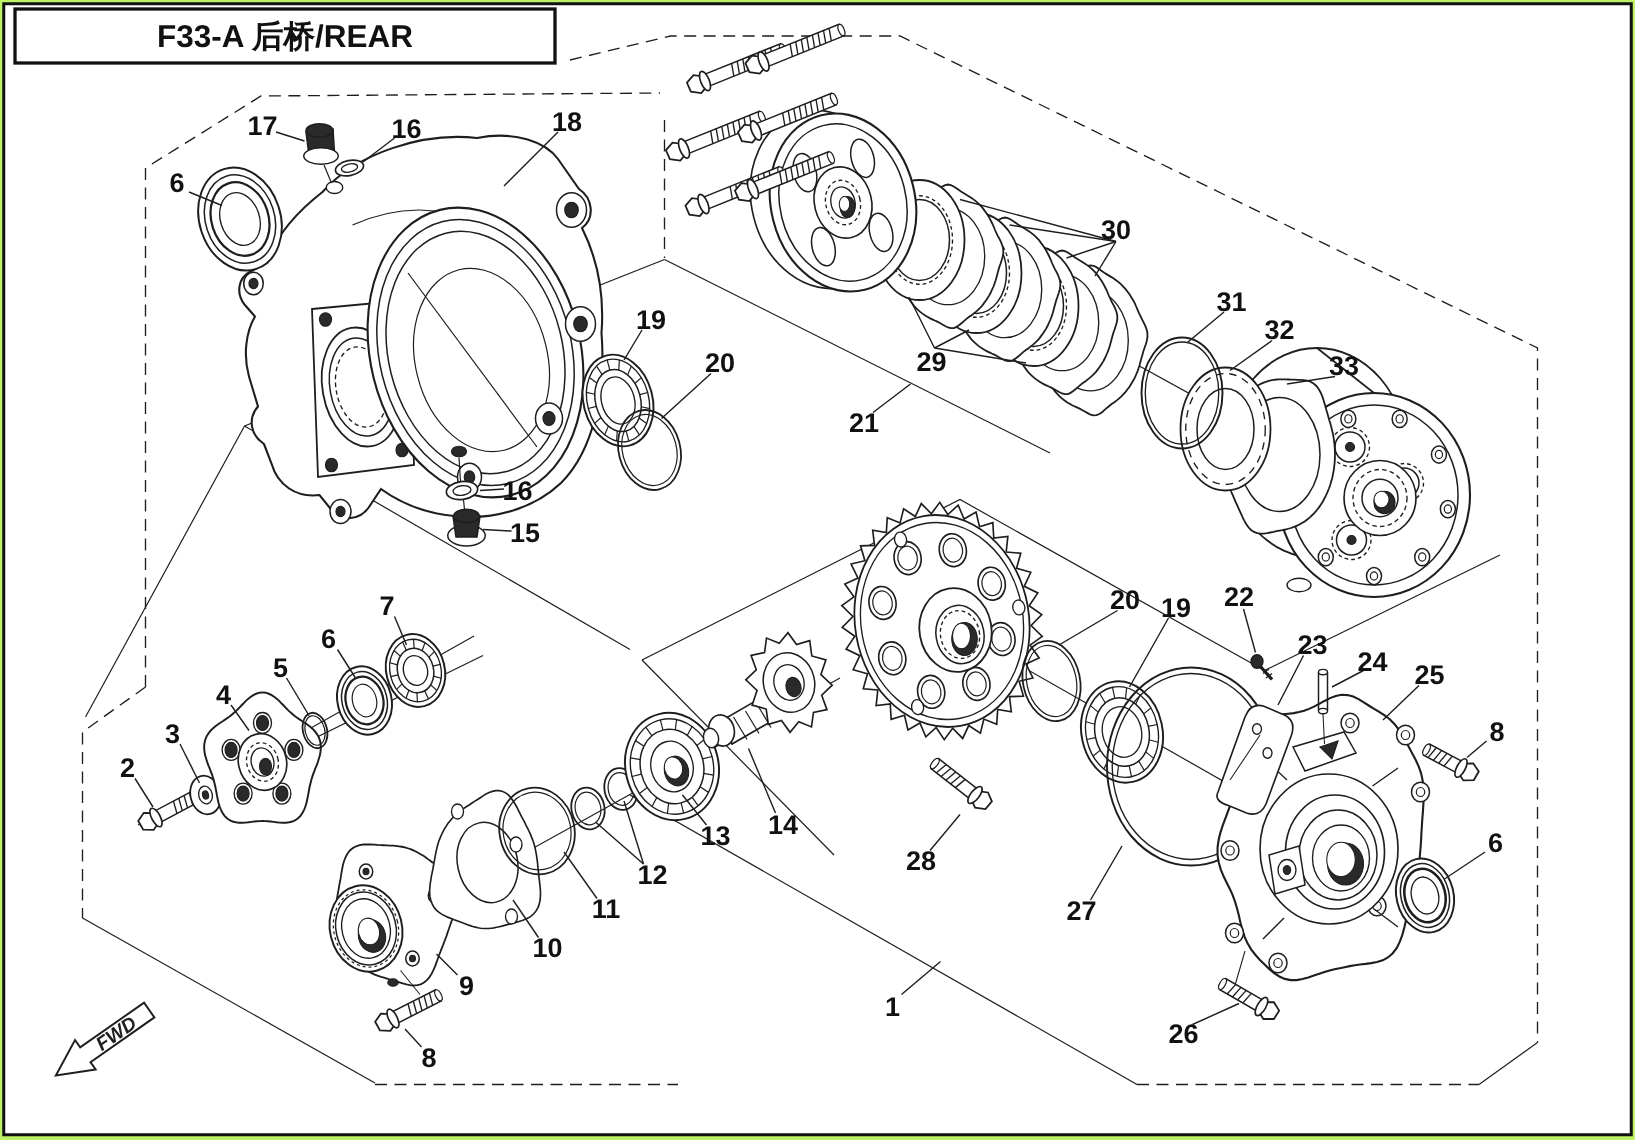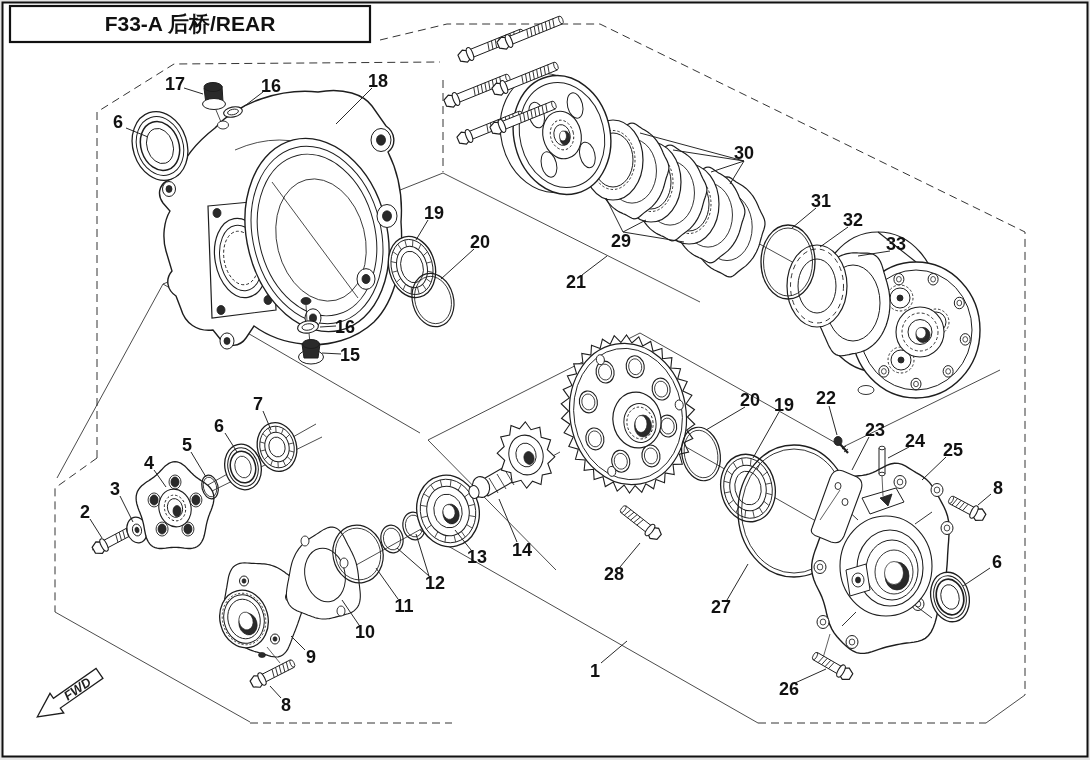--- a/index.html
+++ b/index.html
@@ -1,16 +1,16 @@
 <!DOCTYPE html>
 <html><head>
 <meta charset="utf-8">
 <style>
   html,body{margin:0;padding:0;background:#fff;}
-  .page{position:relative;width:1090px;height:760px;background:#e5e5e5;overflow:hidden;
+  .page{position:relative;width:1090px;height:760px;background:#bef264;overflow:hidden;
         font-family:"Liberation Sans",sans-serif;}
   svg{display:block;}
   text{user-select:none;}
 </style>
 </head>
 <body>
 
 <div class="page">
   <svg id="dwg" width="1090" height="760" viewBox="0 0 1090 760">
     <rect x="2.5" y="2.5" width="1085" height="754" fill="#fff" stroke="#111" stroke-width="2"></rect>

